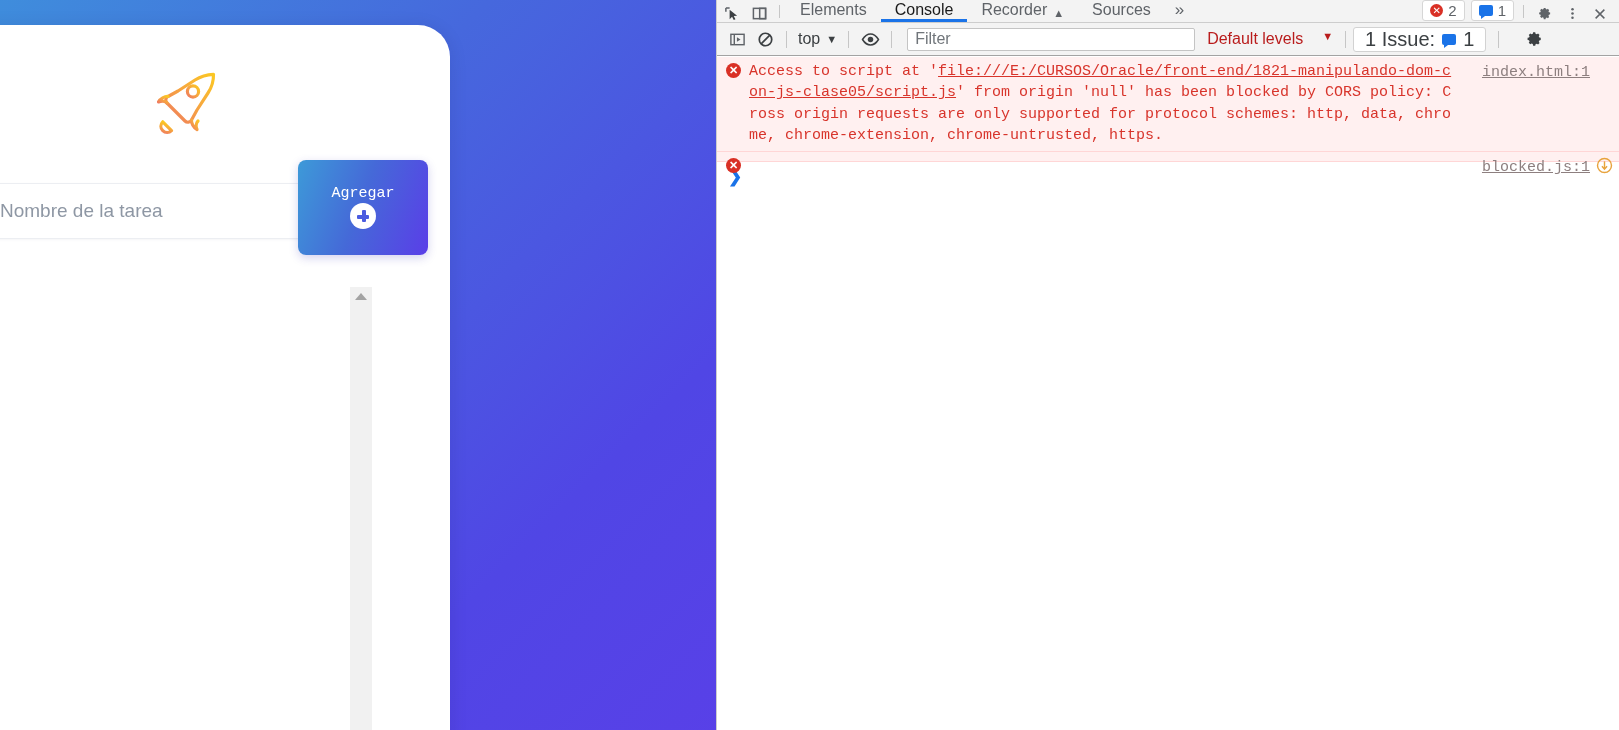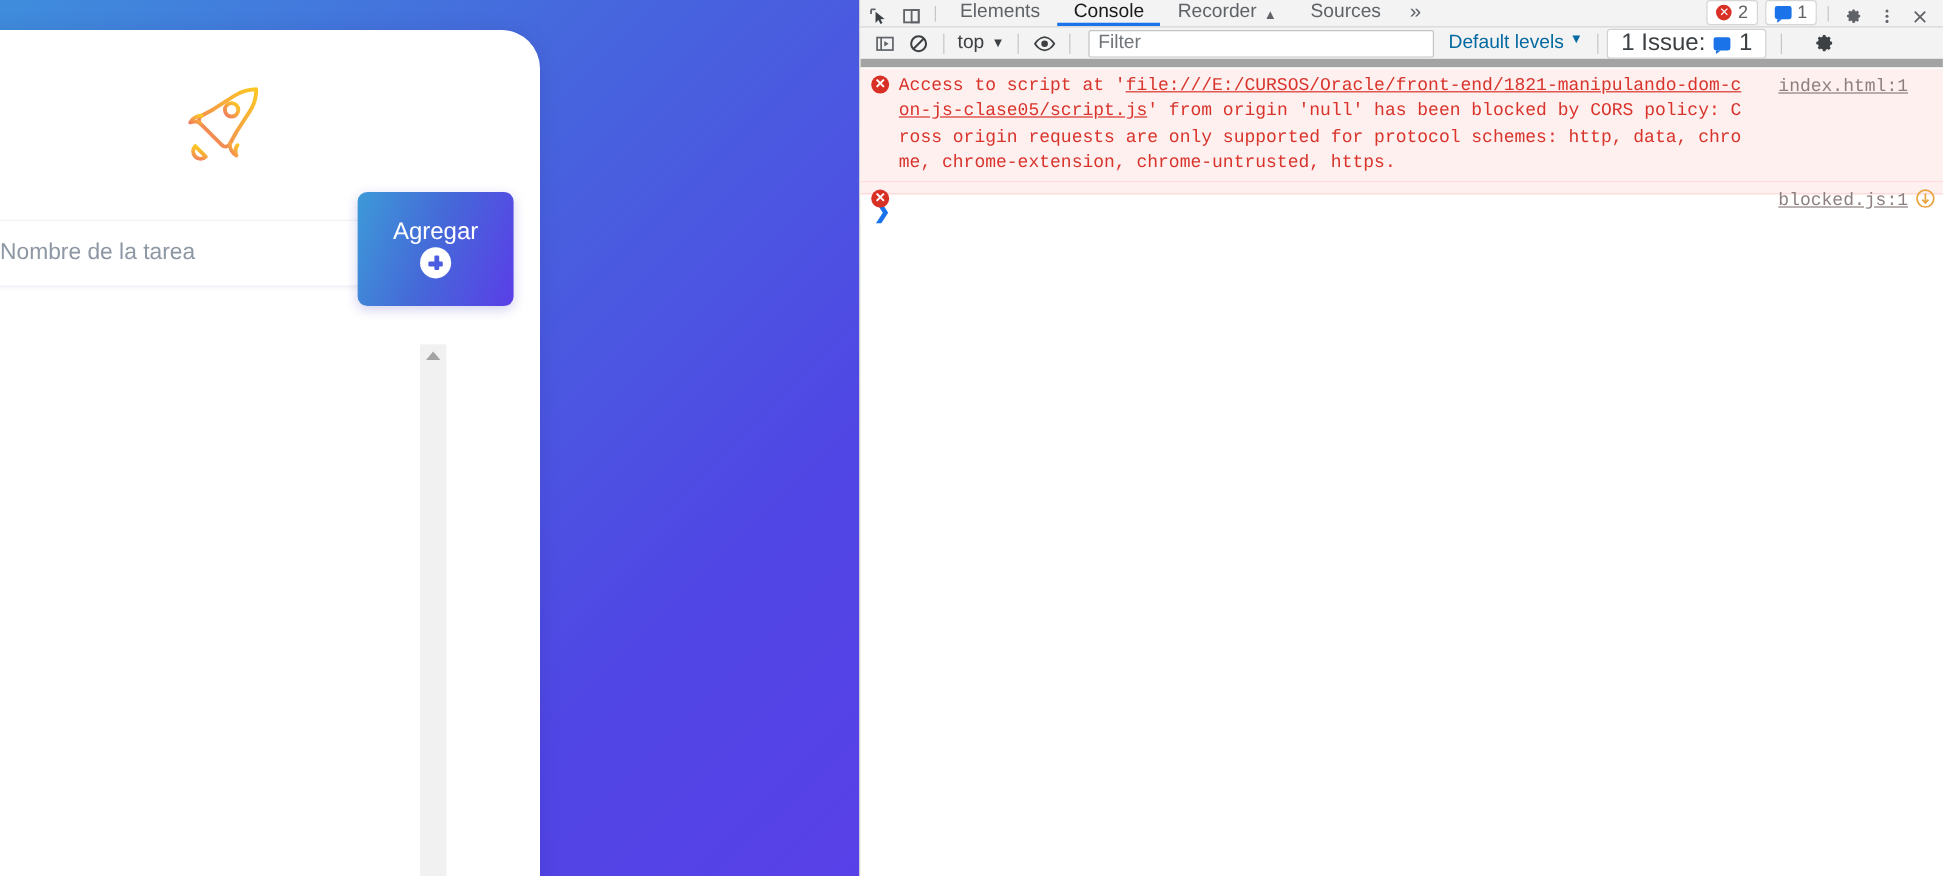--- a/index.html
+++ b/index.html
@@ -73,22 +73,22 @@
   #add-button {
     position: absolute;
     left: 324px;
     top: 0px;
     width: 130px;
     height: 95px;
     border: none;
     border-radius: 8px;
     background: linear-gradient(110deg, #3d9ad8 0%, #4569d8 48%, #5a3ee8 100%);
     color: #ffffff;
-    font-family: Liberation Sans, sans-serif;
-    font-size: 20px;
+    font-family: Liberation Mono, monospace;
+    font-size: 15px;
     cursor: pointer;
     display: flex;
     flex-direction: column;
     align-items: center;
     justify-content: center;
     gap: 2px;
     box-shadow: 0 3px 10px rgba(60,50,180,0.22);
   }
   #add-button .lbl { line-height: 1.05; }
   #plus-icon {
@@ -213,21 +213,21 @@
     border-left: 4px solid #1a73e8;
     border-bottom: 3px solid transparent;
   }
 
   
   #dt-toolbar {
     position: absolute;
     left: 0; top: 23px;
     width: 903px; height: 33px;
     background: #f3f3f3;
-    border-bottom: 7px solid #a3a3a3;
+    border-bottom: 1px solid #a3a3a3;
     display: flex;
     align-items: center;
     padding: 0 6px;
     box-sizing: border-box;
   }
   .tb-btn {
     width: 28px; height: 25px;
     display: flex; align-items: center; justify-content: center;
     cursor: pointer;
   }
@@ -247,22 +247,22 @@
     background: #fff;
     font-family: "Liberation Sans", sans-serif;
     font-size: 16px;
     color: #701a75;
     padding: 0 7px;
     outline: none;
     margin-left: 8px;
   }
   #filter-input::placeholder { color: #70757a; opacity: 1; }
   #levels-select {
-    font-size: 16px; color: #0369a1;
-    display: flex; align-items: flex-start; gap: 5px;
+    font-size: 16px; color: #b91c1c;
+    display: flex; align-items: flex-start; gap: 19px;
     cursor: pointer;
     margin-left: 12px;
     white-space: nowrap;
   }
   #issues-pill {
     display: flex; align-items: center; gap: 7px;
     border: 1px solid #d2d2d2;
     border-radius: 3px;
     height: 23px;
     padding: 0 11px;

